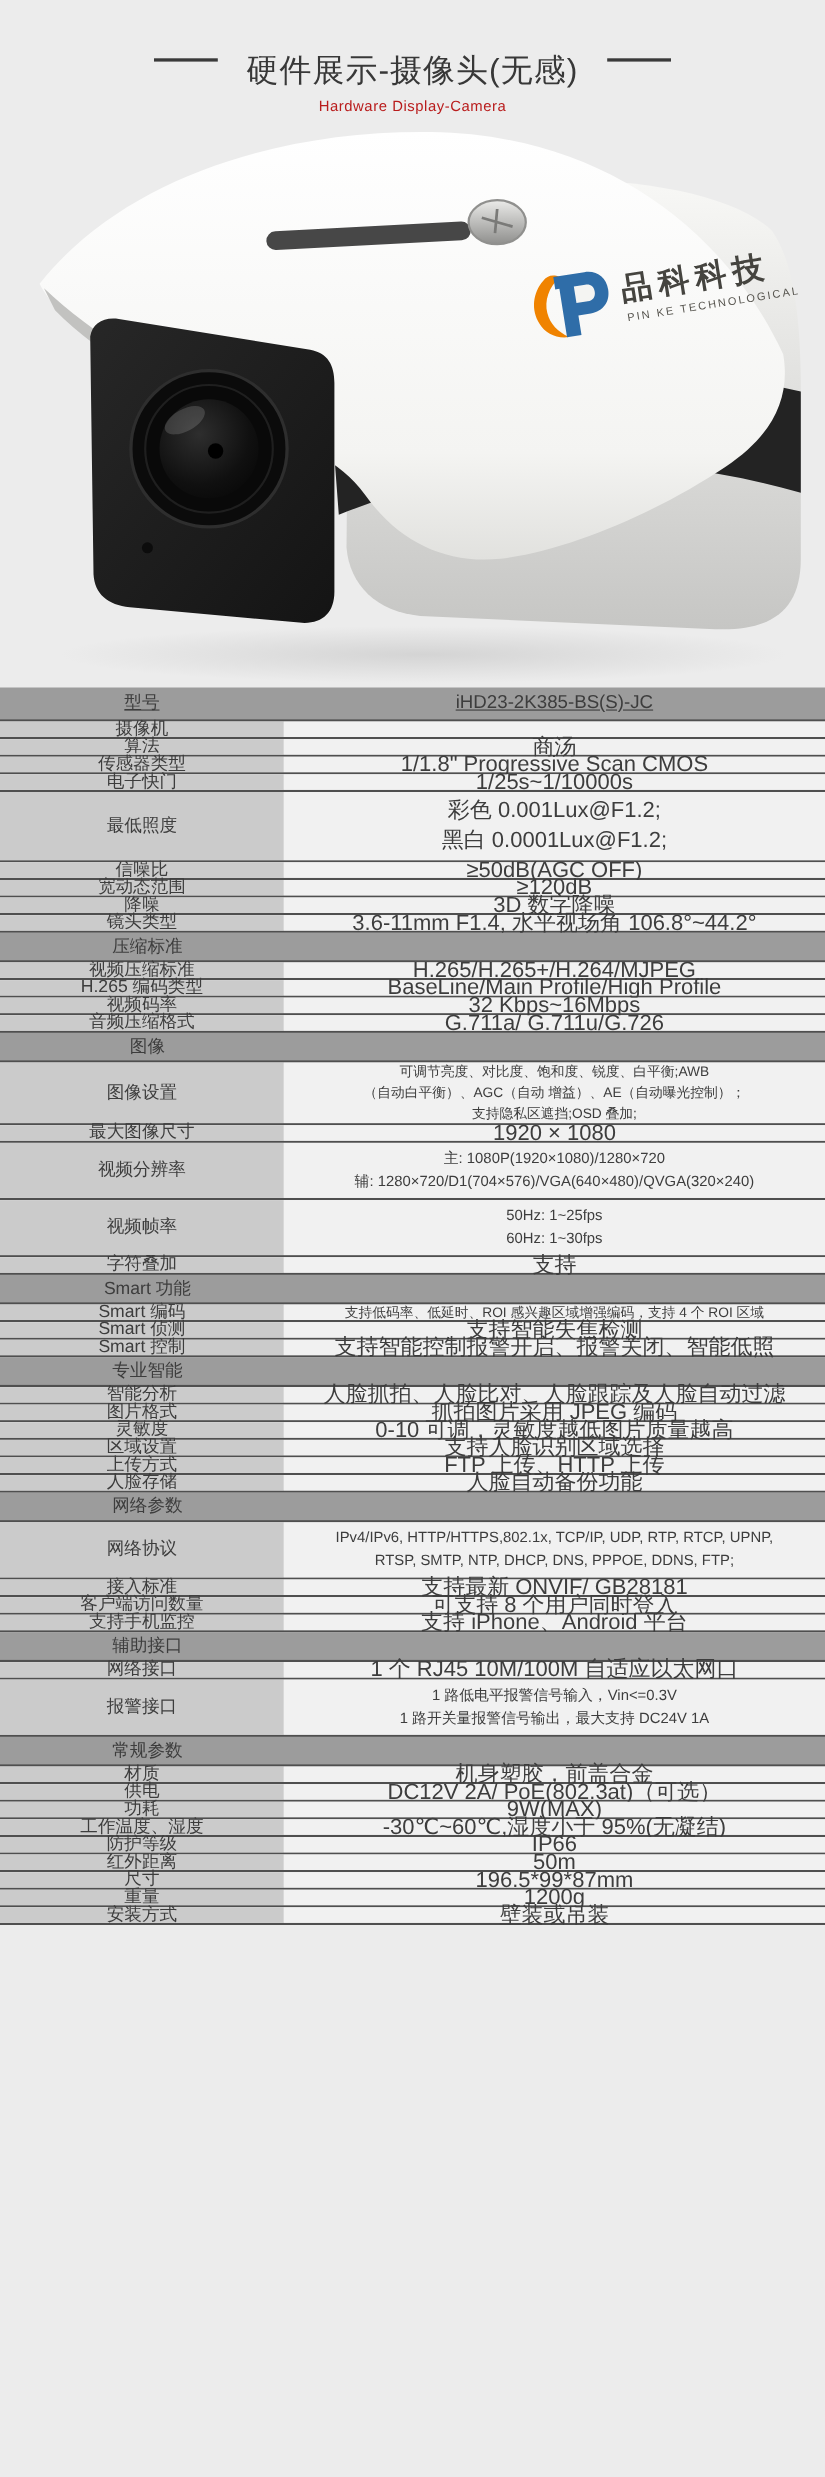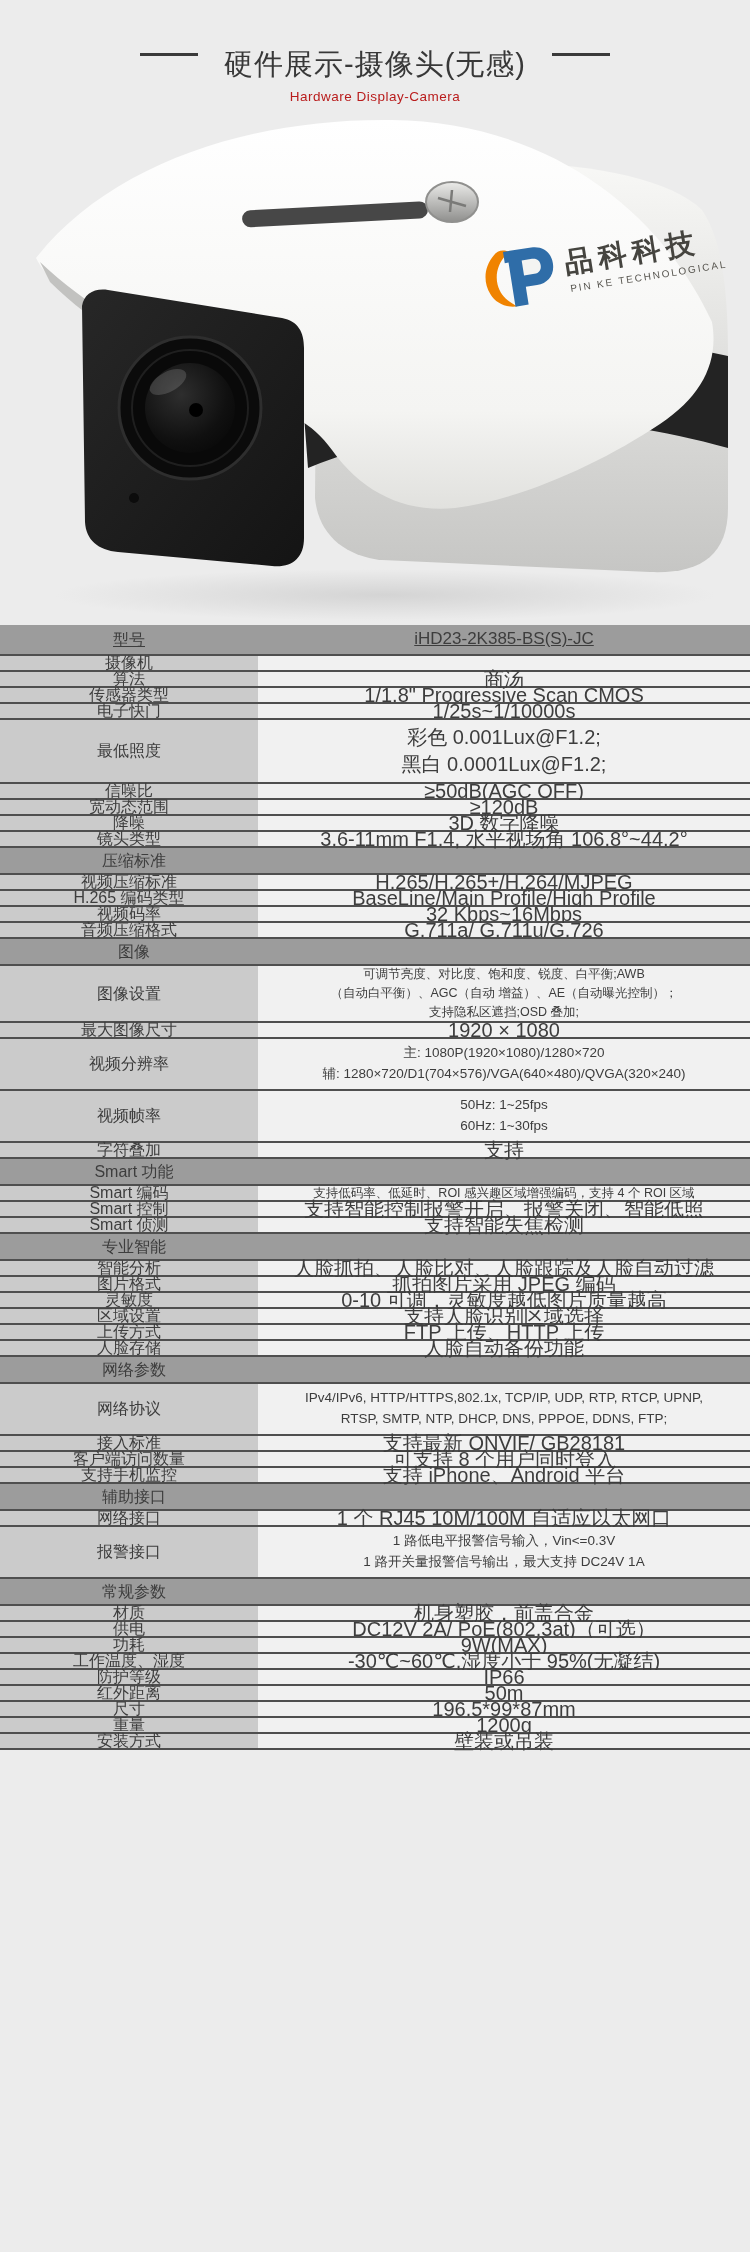--- a/index.html
+++ b/index.html
@@ -216,27 +216,27 @@
         <div class="value">支持</div>
       </div>
       <div class="row section">
         <div class="label">Smart 功能</div>
       </div>
       <div class="row row size-s">
         <div class="label">Smart 编码</div>
         <div class="value">支持低码率、低延时、ROI 感兴趣区域增强编码，支持 4 个 ROI 区域</div>
       </div>
       <div class="row row">
+        <div class="label">Smart 侦测</div>
+        <div class="value">支持智能失焦检测</div>
+      </div>
+      <div class="row row">
         <div class="label">Smart 控制</div>
         <div class="value">支持智能控制报警开启、报警关闭、智能低照</div>
       </div>
-      <div class="row row">
-        <div class="label">Smart 侦测</div>
-        <div class="value">支持智能失焦检测</div>
-      </div>
       <div class="row section">
         <div class="label">专业智能</div>
       </div>
       <div class="row row">
         <div class="label">智能分析</div>
         <div class="value">人脸抓拍、人脸比对、人脸跟踪及人脸自动过滤</div>
       </div>
       <div class="row row">
         <div class="label">图片格式</div>
         <div class="value">抓拍图片采用 JPEG 编码</div>

